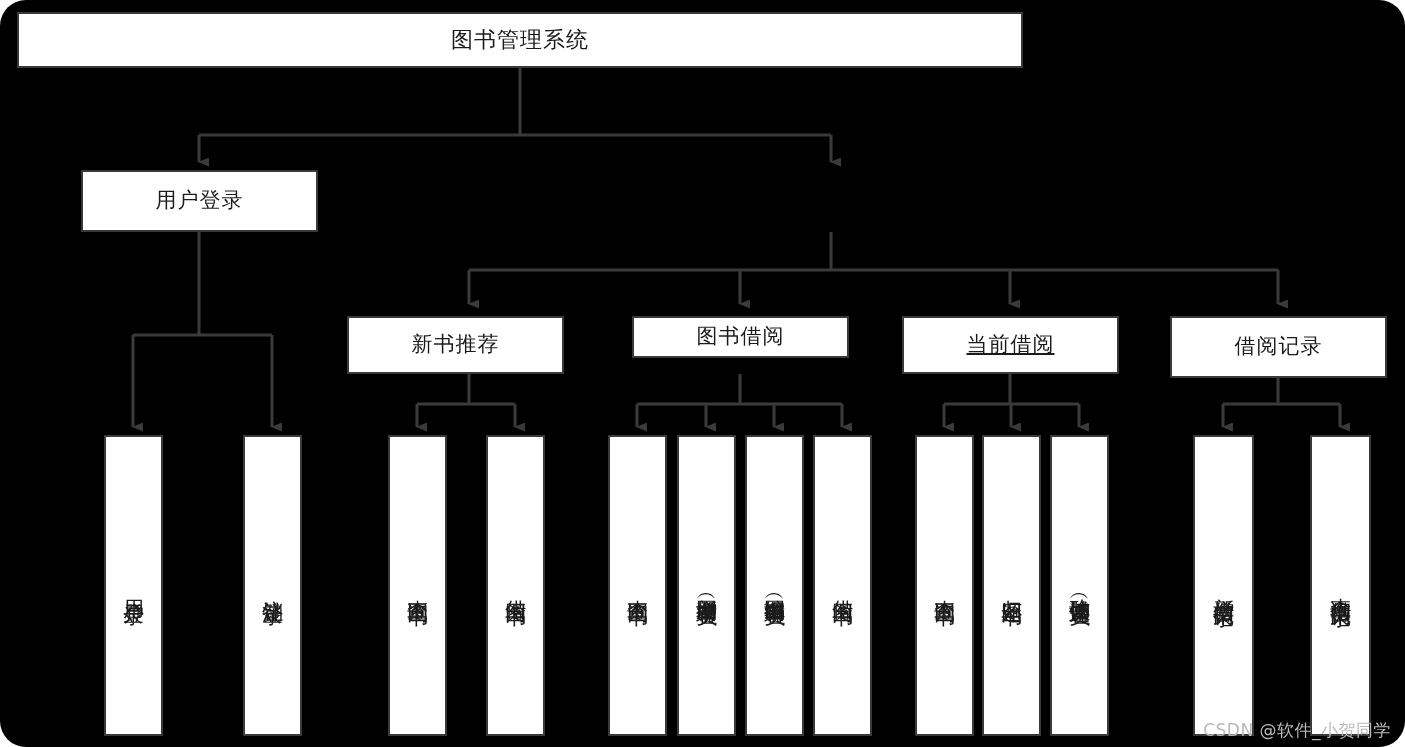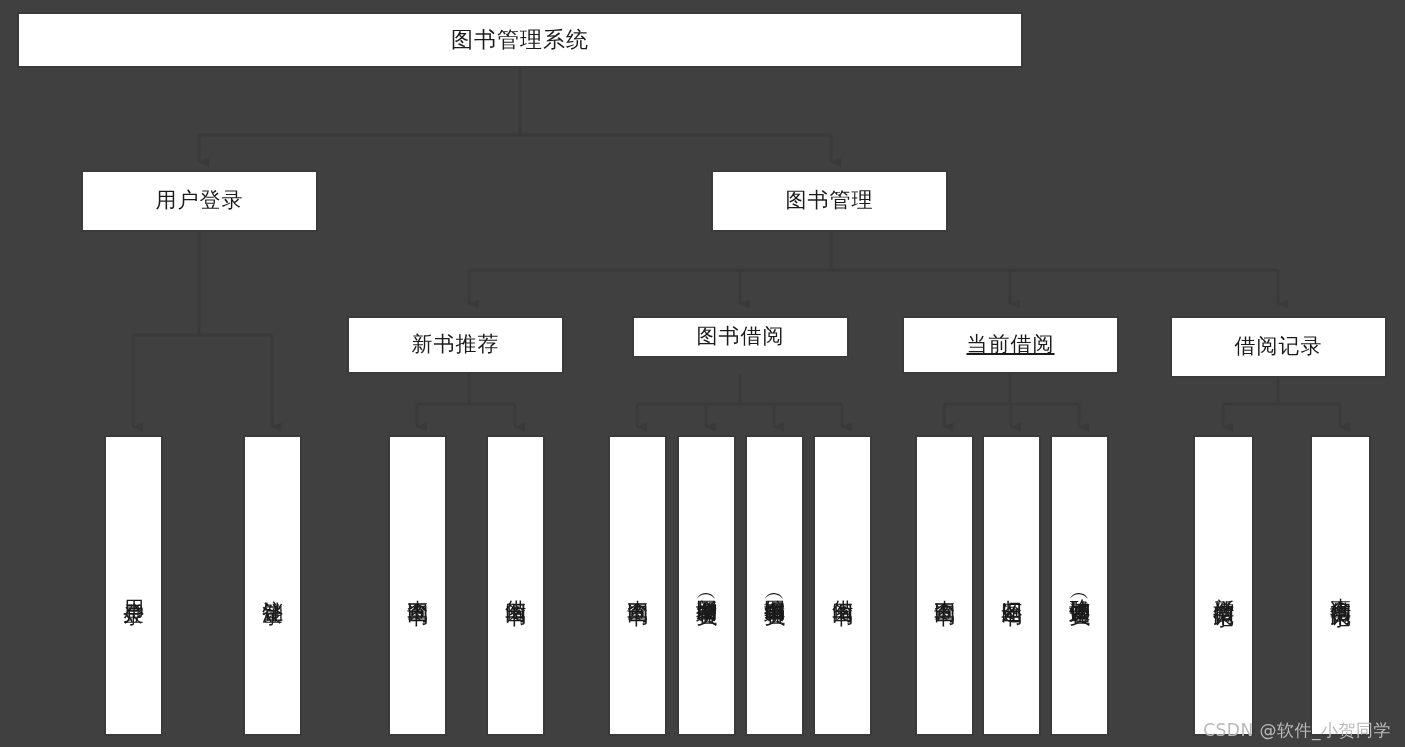--- a/index.html
+++ b/index.html
@@ -8,22 +8,23 @@
     padding: 0;
     background: #ffffff;
   }
   body {
     font-family: "DejaVu Sans", "Liberation Sans", sans-serif;
   }
   #diagram-root {
     position: relative;
     width: 1405px;
     height: 747px;
-    background: #404040;
+    background: #000000;
     overflow: hidden;
+    border-radius: 26px;
   }
   #wires {
     position: absolute;
     left: 0;
     top: 0;
     width: 1405px;
     height: 747px;
     pointer-events: none;
   }
   .node {
@@ -127,23 +128,20 @@
     </g>
   </svg>
 
   <div class="node node-h node-root" style="left:17px; top:12px; width:1006px; height:56px;">
     <span>图书管理系统</span>
   </div>
 
   <div class="node node-h" style="left:81px; top:170px; width:237px; height:62px;">
     <span>用户登录</span>
   </div>
-  <div class="node node-h" style="left:711px; top:170px; width:237px; height:62px;">
-    <span>图书管理</span>
-  </div>
 
   <div class="node node-h" style="left:347px; top:316px; width:217px; height:58px;text-align:center;">
     <span>新书推荐</span>
   </div>
   <div class="node node-h" style="left:632px; top:316px; width:217px; height:42px;text-align:center;">
     <span>图书借阅</span>
   </div>
   <div class="node node-h" style="left:902px; top:316px; width:217px; height:58px;text-decoration:underline;">
     <span>当前借阅</span>
   </div>

